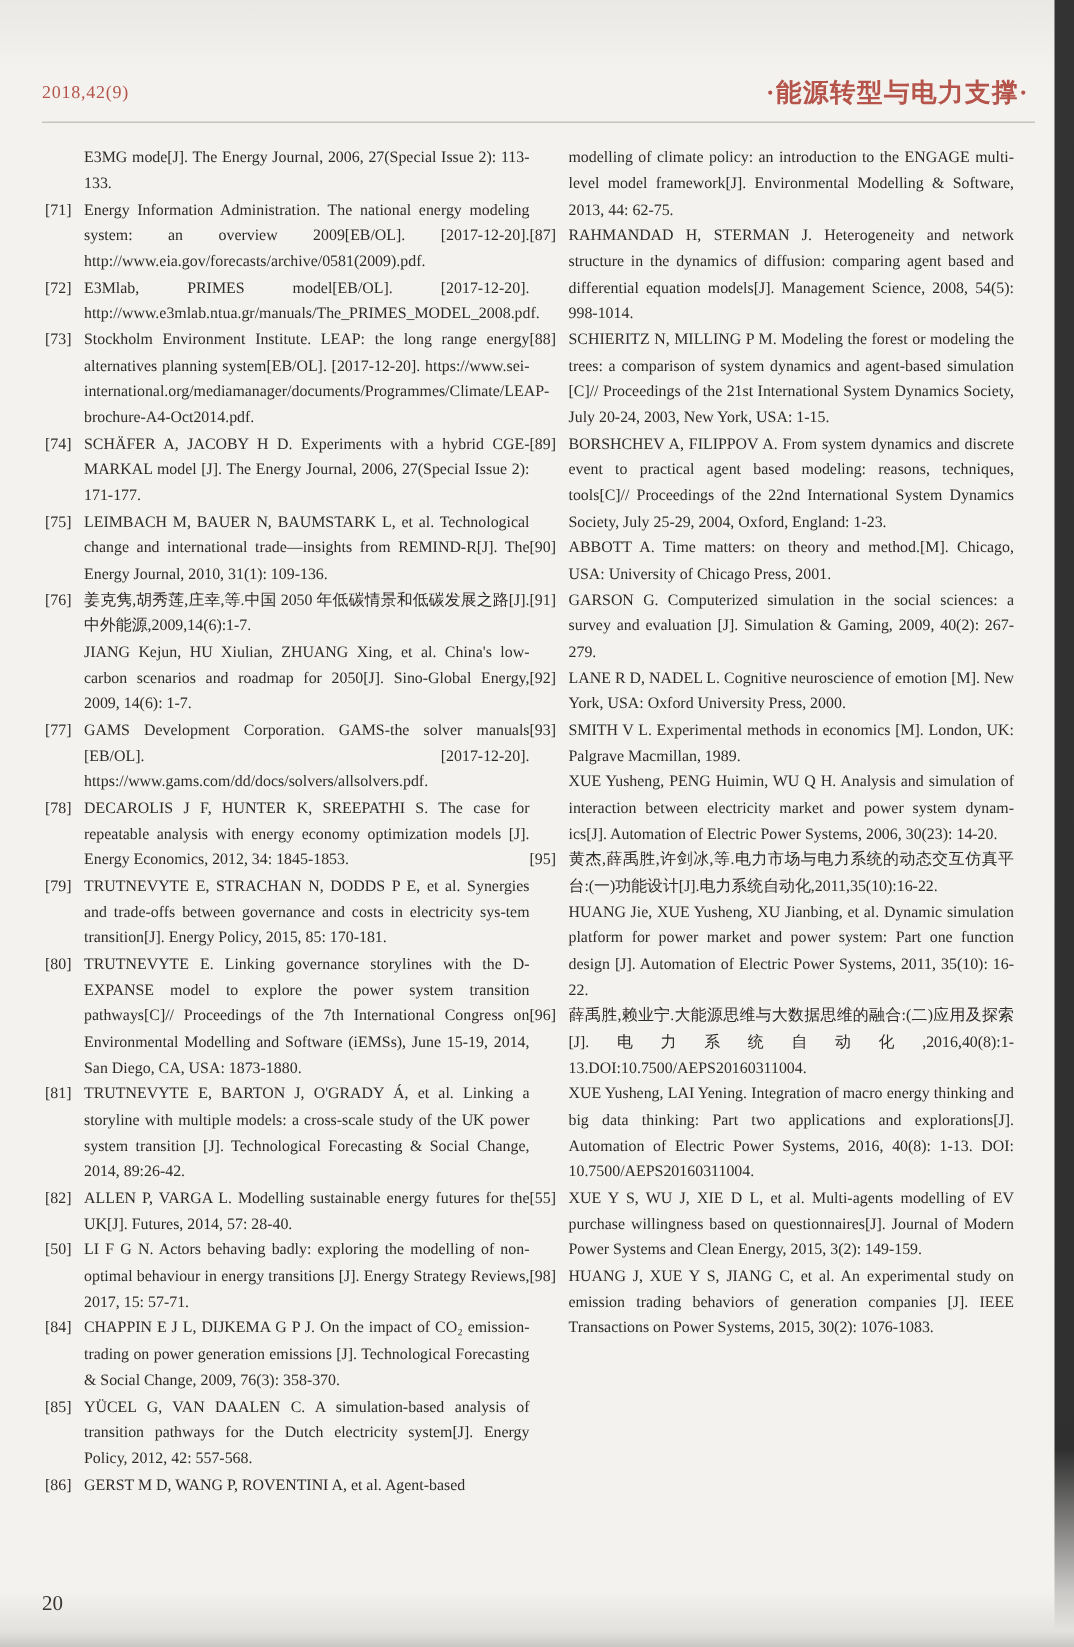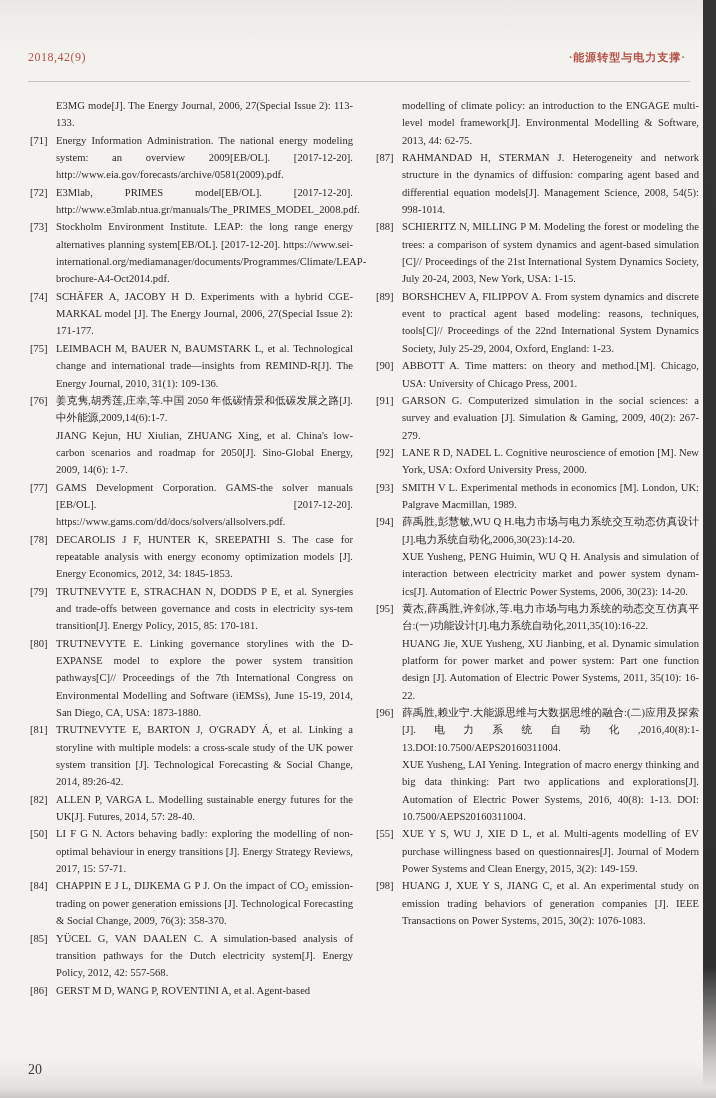--- a/index.html
+++ b/index.html
@@ -36,39 +36,38 @@
     align-items: center;
     font-size: 12px;
   }
   .issue {
     color: #b5544a;
     letter-spacing: 0.5px;
   }
   .section-title {
     color: #b5544a;
     font-weight: bold;
-    font-size: 11px;
+    font-size: 17px;
     letter-spacing: 1px;
   }
   .header-rule {
     position: absolute;
     top: 81px;
     left: 28px;
     right: 26px;
     height: 1px;
     background: #c7c3be;
   }
   .columns {
     position: absolute;
     top: 97px;
     left: 30px;
     width: 670px;
     height: 960px;
     display: flex;
-    gap: 23px;
     overflow: hidden;
   }
   .col {
     width: 323px;
     font-size: 10.6px;
     line-height: 17.35px;
     text-align: justify;
   }
   .ref {
     padding-left: 26px;
@@ -127,21 +126,20 @@
       </div>
     <div class="col" id="col-right">
         <div class="ref cont">modelling of climate policy: an introduction to the ENGAGE multi-level model framework[J]. Environmental Modelling &amp; Software, 2013, 44: 62-75.</div>
         <div class="ref"><span class="ref-label">[87]</span>RAHMANDAD H, STERMAN J. Heterogeneity and network structure in the dynamics of diffusion: comparing agent based and differential equation models[J]. Management Science, 2008, 54(5): 998-1014.</div>
         <div class="ref"><span class="ref-label">[88]</span>SCHIERITZ N, MILLING P M. Modeling the forest or modeling the trees: a comparison of system dynamics and agent-based simulation [C]// Proceedings of the 21st International System Dynamics Society, July 20-24, 2003, New York, USA: 1-15.</div>
         <div class="ref"><span class="ref-label">[89]</span>BORSHCHEV A, FILIPPOV A. From system dynamics and discrete event to practical agent based modeling: reasons, techniques, tools[C]// Proceedings of the 22nd International System Dynamics Society, July 25-29, 2004, Oxford, England: 1-23.</div>
         <div class="ref"><span class="ref-label">[90]</span>ABBOTT A. Time matters: on theory and method.[M]. Chicago, USA: University of Chicago Press, 2001.</div>
         <div class="ref"><span class="ref-label">[91]</span>GARSON G. Computerized simulation in the social sciences: a survey and evaluation [J]. Simulation &amp; Gaming, 2009, 40(2): 267-279.</div>
         <div class="ref"><span class="ref-label">[92]</span>LANE R D, NADEL L. Cognitive neuroscience of emotion [M]. New York, USA: Oxford University Press, 2000.</div>
         <div class="ref"><span class="ref-label">[93]</span>SMITH V L. Experimental methods in economics [M]. London, UK: Palgrave Macmillan, 1989.</div>
-        <div class="ref"><span class="ref-label">[94]</span>薛禹胜,彭慧敏,WU Q H.电力市场与电力系统交互动态仿真设计[J].电力系统自动化,2006,30(23):14-20.</div>
         <div class="ref cont">XUE Yusheng, PENG Huimin, WU Q H. Analysis and simulation of interaction between electricity market and power system dynam-ics[J]. Automation of Electric Power Systems, 2006, 30(23): 14-20.</div>
         <div class="ref"><span class="ref-label">[95]</span>黄杰,薛禹胜,许剑冰,等.电力市场与电力系统的动态交互仿真平台:(一)功能设计[J].电力系统自动化,2011,35(10):16-22.</div>
         <div class="ref cont">HUANG Jie, XUE Yusheng, XU Jianbing, et al. Dynamic simulation platform for power market and power system: Part one function design [J]. Automation of Electric Power Systems, 2011, 35(10): 16-22.</div>
         <div class="ref"><span class="ref-label">[96]</span>薛禹胜,赖业宁.大能源思维与大数据思维的融合:(二)应用及探索[J].电力系统自动化,2016,40(8):1-13.DOI:10.7500/AEPS20160311004.</div>
         <div class="ref cont">XUE Yusheng, LAI Yening. Integration of macro energy thinking and big data thinking: Part two applications and explorations[J]. Automation of Electric Power Systems, 2016, 40(8): 1-13. DOI: 10.7500/AEPS20160311004.</div>
         <div class="ref"><span class="ref-label">[55]</span>XUE Y S, WU J, XIE D L, et al. Multi-agents modelling of EV purchase willingness based on questionnaires[J]. Journal of Modern Power Systems and Clean Energy, 2015, 3(2): 149-159.</div>
         <div class="ref"><span class="ref-label">[98]</span>HUANG J, XUE Y S, JIANG C, et al. An experimental study on emission trading behaviors of generation companies [J]. IEEE Transactions on Power Systems, 2015, 30(2): 1076-1083.</div>
       </div>
   </div>
 

